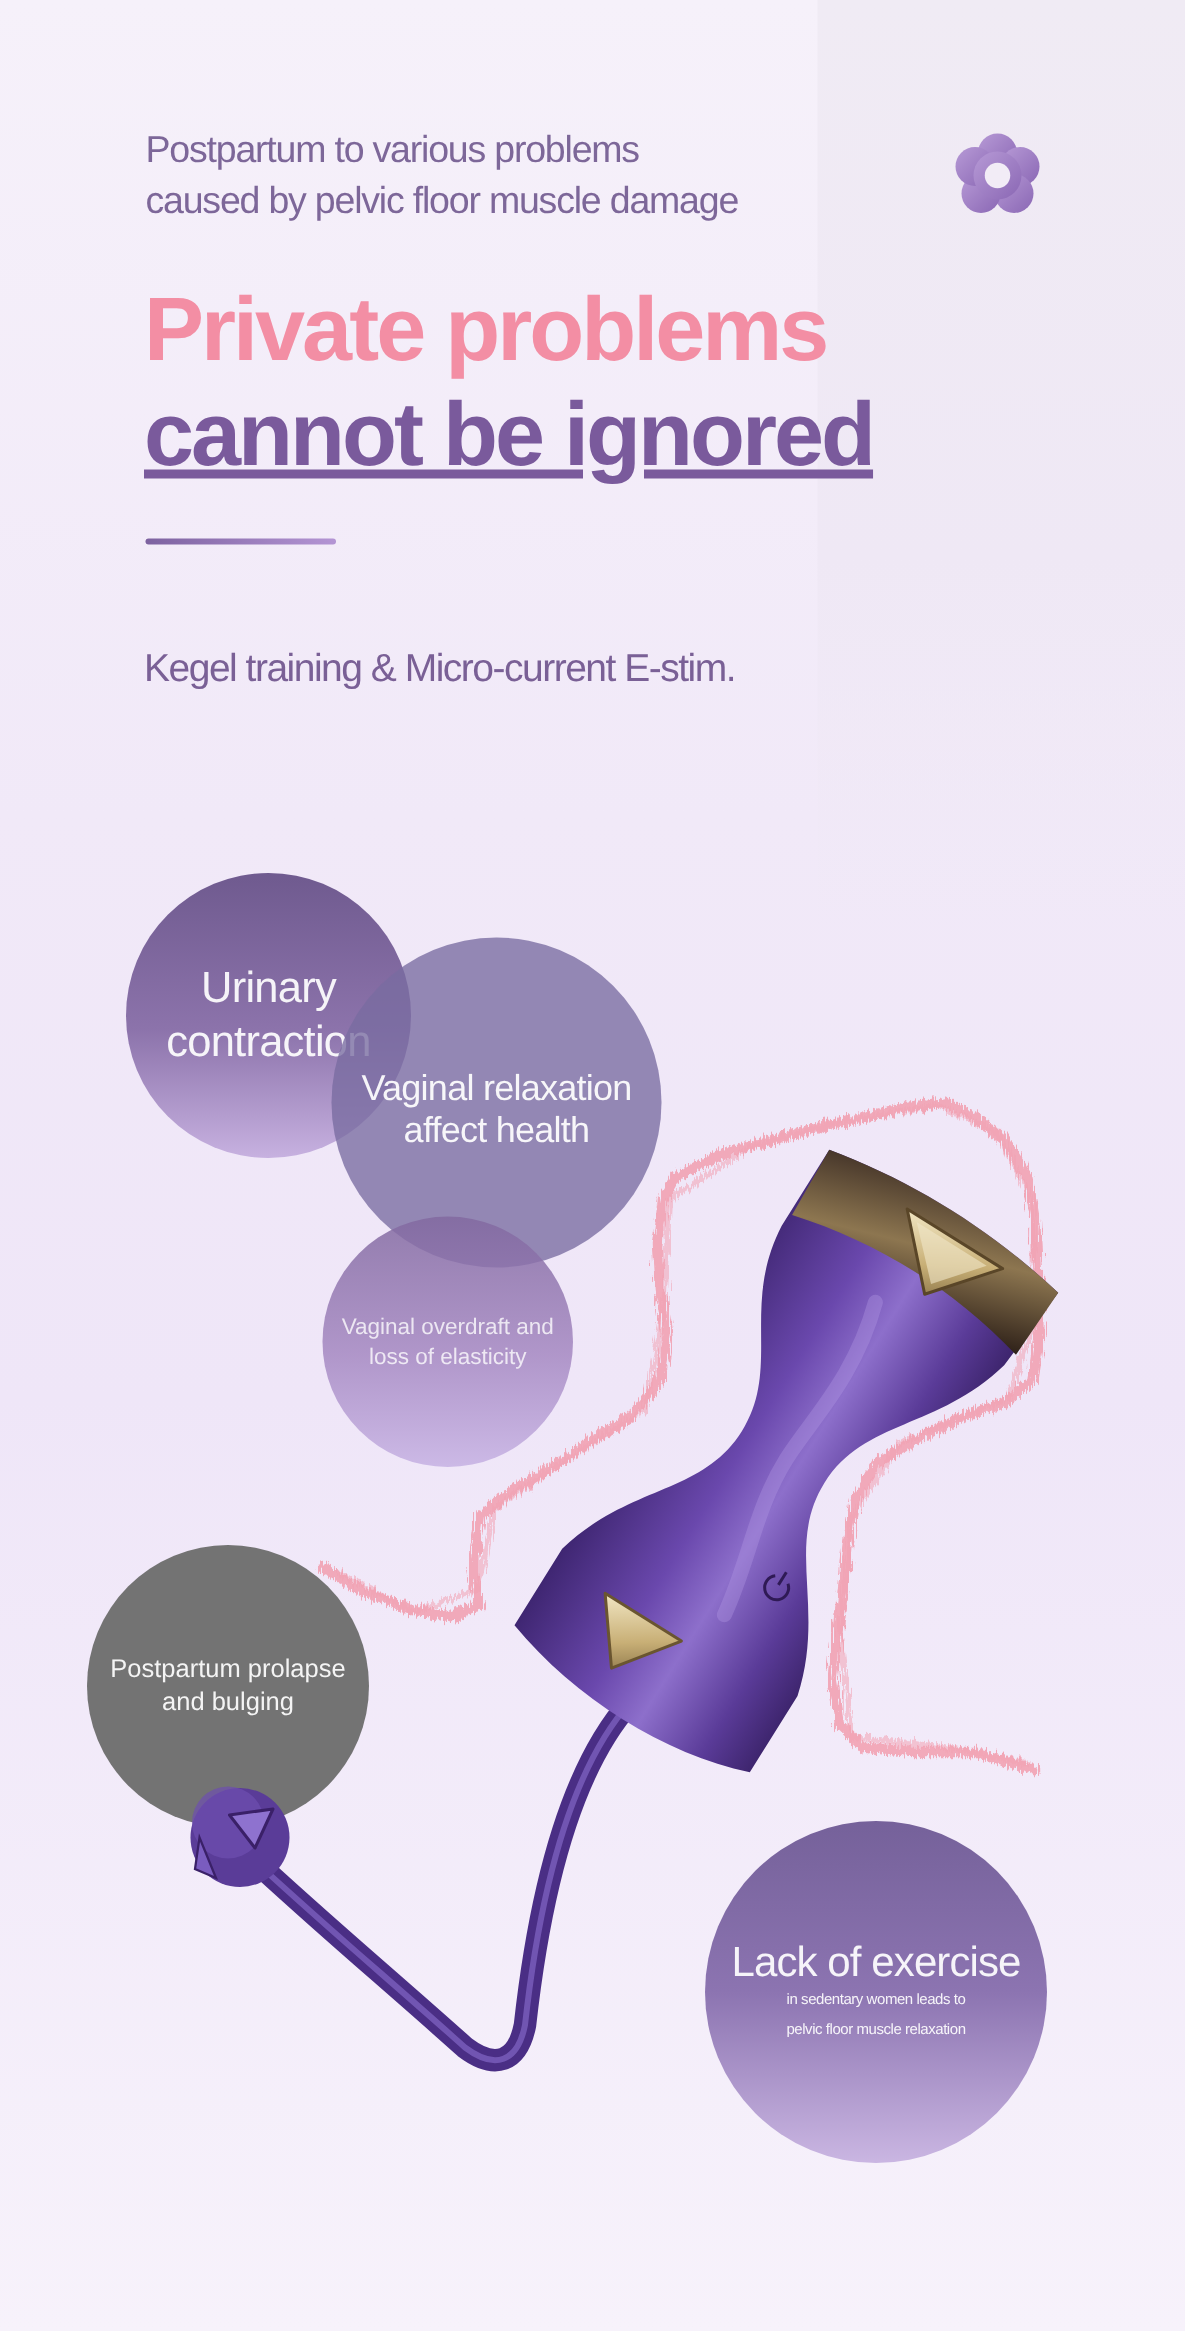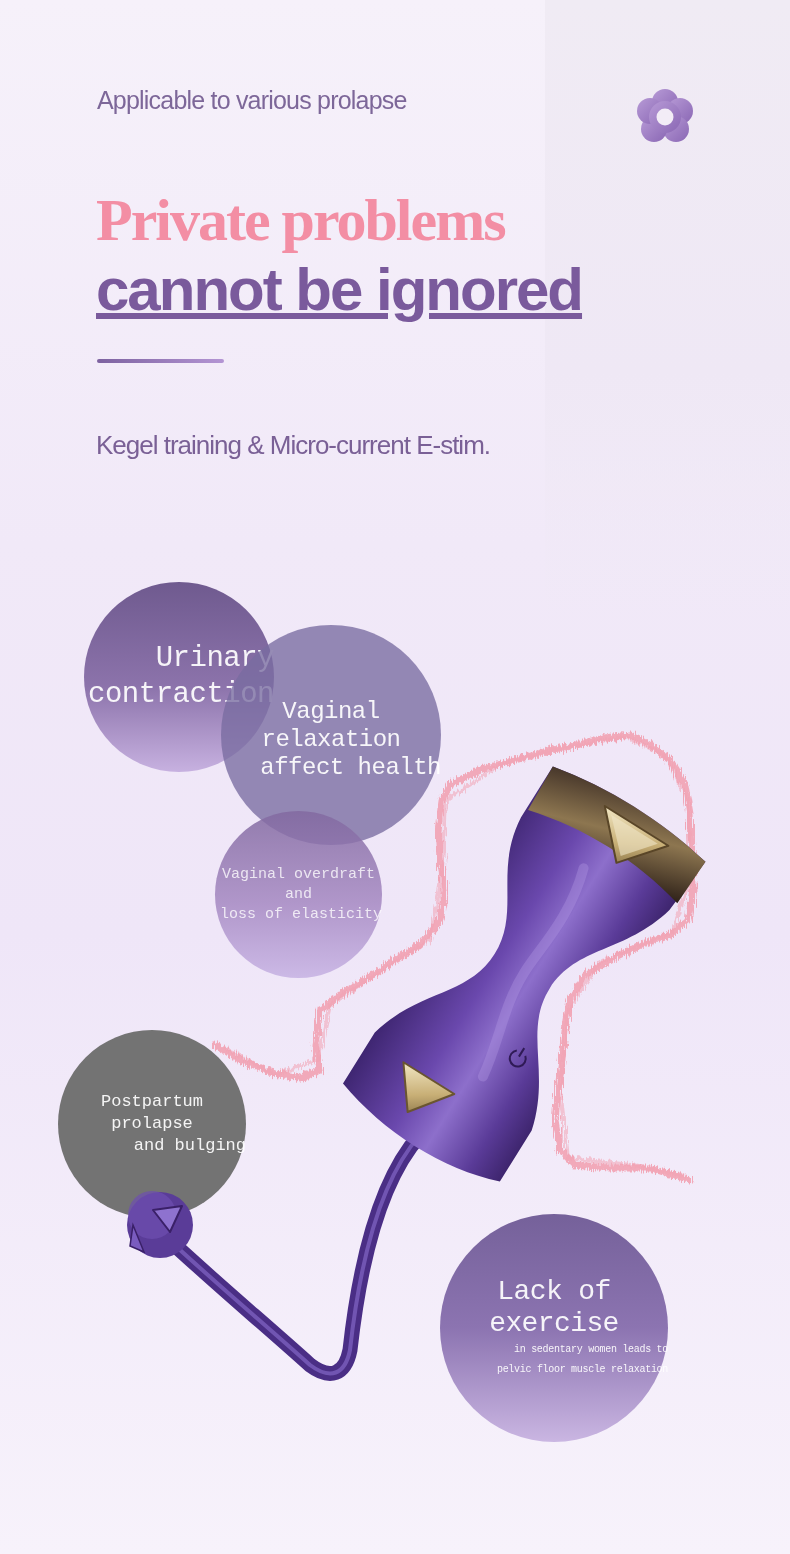--- a/index.html
+++ b/index.html
@@ -12,34 +12,34 @@
     position: absolute; left: 545px; top: 0; width: 245px; height: 620px;
     background: linear-gradient(180deg, #f0ebf4 0%, #efe8f5 60%, rgba(239,232,247,0) 100%);
   }
   .subtitle {
     position: absolute; left: 97px; top: 83px;
     color: #7d6799; font-size: 25px; line-height: 34px; letter-spacing: -0.8px;
     font-family: "Liberation Sans", sans-serif;
   }
   .flower { position: absolute; left: 636px; top: 87px; width: 58px; height: 60px; }
   .headline { position: absolute; left: 96px; top: 185px; font-weight: bold; letter-spacing: -2px; }
-  .headline .l1 { color: #f38ea4; font-size: 60px; line-height: 70px; font-family: Liberation Serif, serif; }
+  .headline .l1 { color: #f38ea4; font-size: 60px; line-height: 70px; }
   .headline .l2 { color: #7a5a9c; font-size: 60px; line-height: 70px; text-decoration: underline; }
   .divider {
     position: absolute; left: 97px; top: 359px; width: 127px; height: 4px; border-radius: 2px;
     background: linear-gradient(90deg, #7d62a0 0%, #b495d4 100%);
   }
   .desc {
     position: absolute; left: 96px; top: 401px;
     color: #7a6096; font-size: 26px; line-height: 36px; letter-spacing: -1px; margin-top: 26px;
   }
   .circle {
     position: absolute; border-radius: 50%;
-    display: flex; flex-direction: column; align-items: flex-end; justify-content: center;
-    text-align: center; color: rgba(255,255,255,0.92); font-family: Liberation Mono, monospace;
+    display: flex; flex-direction: column; align-items: center; justify-content: center;
+    text-align: center; color: rgba(255,255,255,0.92);
   }
   .c-urinary {
     left: 84px; top: 582px; width: 190px; height: 190px;
     background: linear-gradient(180deg, #6f5a8f 0%, #8c73ab 55%, #c7b1e0 100%);
     font-size: 29px; line-height: 36px; letter-spacing: -0.5px;
   }
   .c-vaginal {
     left: 221px; top: 625px; width: 220px; height: 220px;
     background: rgba(120,108,160,0.78);
     font-size: 24px; line-height: 28px; letter-spacing: -0.5px;
@@ -49,35 +49,36 @@
     left: 215px; top: 811px; width: 167px; height: 167px;
     background: linear-gradient(180deg, rgba(130,105,160,0.85) 0%, rgba(160,130,190,0.8) 55%, rgba(200,180,228,0.9) 100%);
     font-size: 15px; line-height: 20px; color: rgba(255,255,255,0.78);
   }
   .c-postpartum {
     left: 58px; top: 1030px; width: 188px; height: 188px;
     background: #737373;
     font-size: 17px; line-height: 22px;
   }
   .c-exercise {
-    left: 440px; top: 1214px; width: 228px; height: 228px;
+    left: 470px; top: 1214px; width: 228px; height: 228px;
     background: linear-gradient(180deg, #75619a 0%, #8c74b1 50%, #cab6e2 100%);
   }
   .c-exercise .big { font-size: 28px; line-height: 32px; letter-spacing: -0.6px; }
   .c-exercise .small { font-size: 10px; line-height: 20px; letter-spacing: -0.3px; }
   .scribble { position: absolute; left: 0; top: 0; width: 790px; height: 1554px; pointer-events: none; }
   .product { position: absolute; left: 0; top: 0; width: 790px; height: 1554px; }
 </style>
 </head>
 <body>
 
 <div class="right-panel"></div>
 
 <div class="subtitle">
-  <div>Applicable to various prolapse</div>
+  <div>Postpartum to various problems</div>
+  <div>caused by pelvic floor muscle damage</div>
 </div>
 
 <svg class="flower" viewBox="0 0 58 60">
   <defs>
     <linearGradient id="fg" x1="0" y1="0" x2="1" y2="1">
       <stop offset="0" stop-color="#b79ad6"></stop>
       <stop offset="1" stop-color="#8a67b4"></stop>
     </linearGradient>
   </defs>
   <g fill="url(#fg)">

